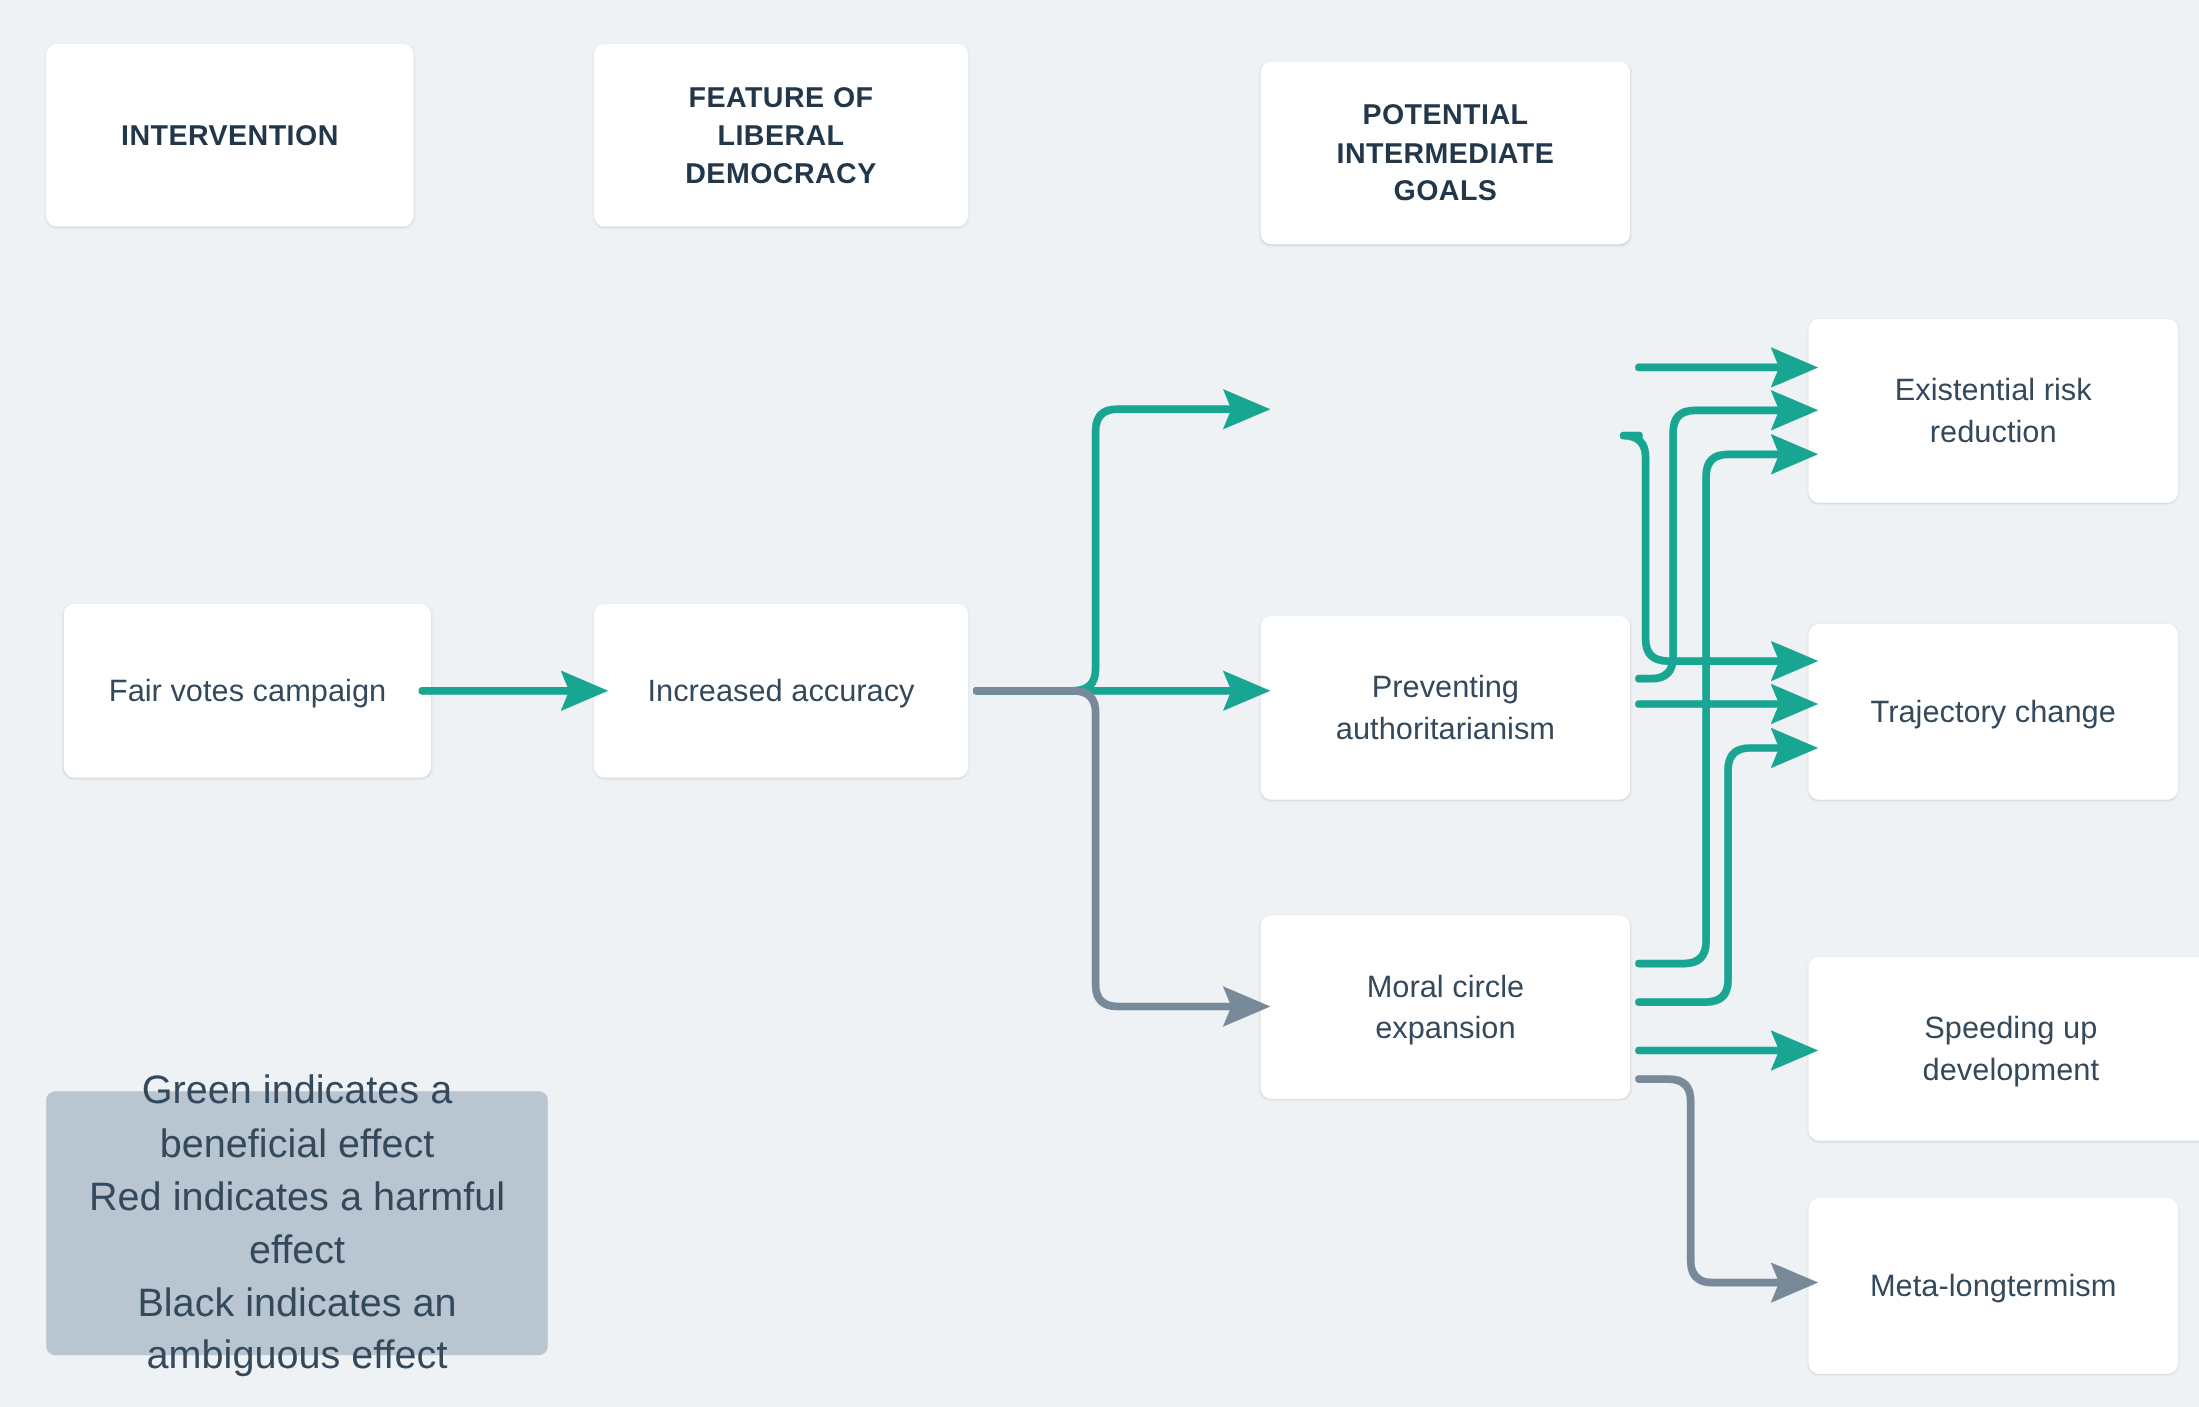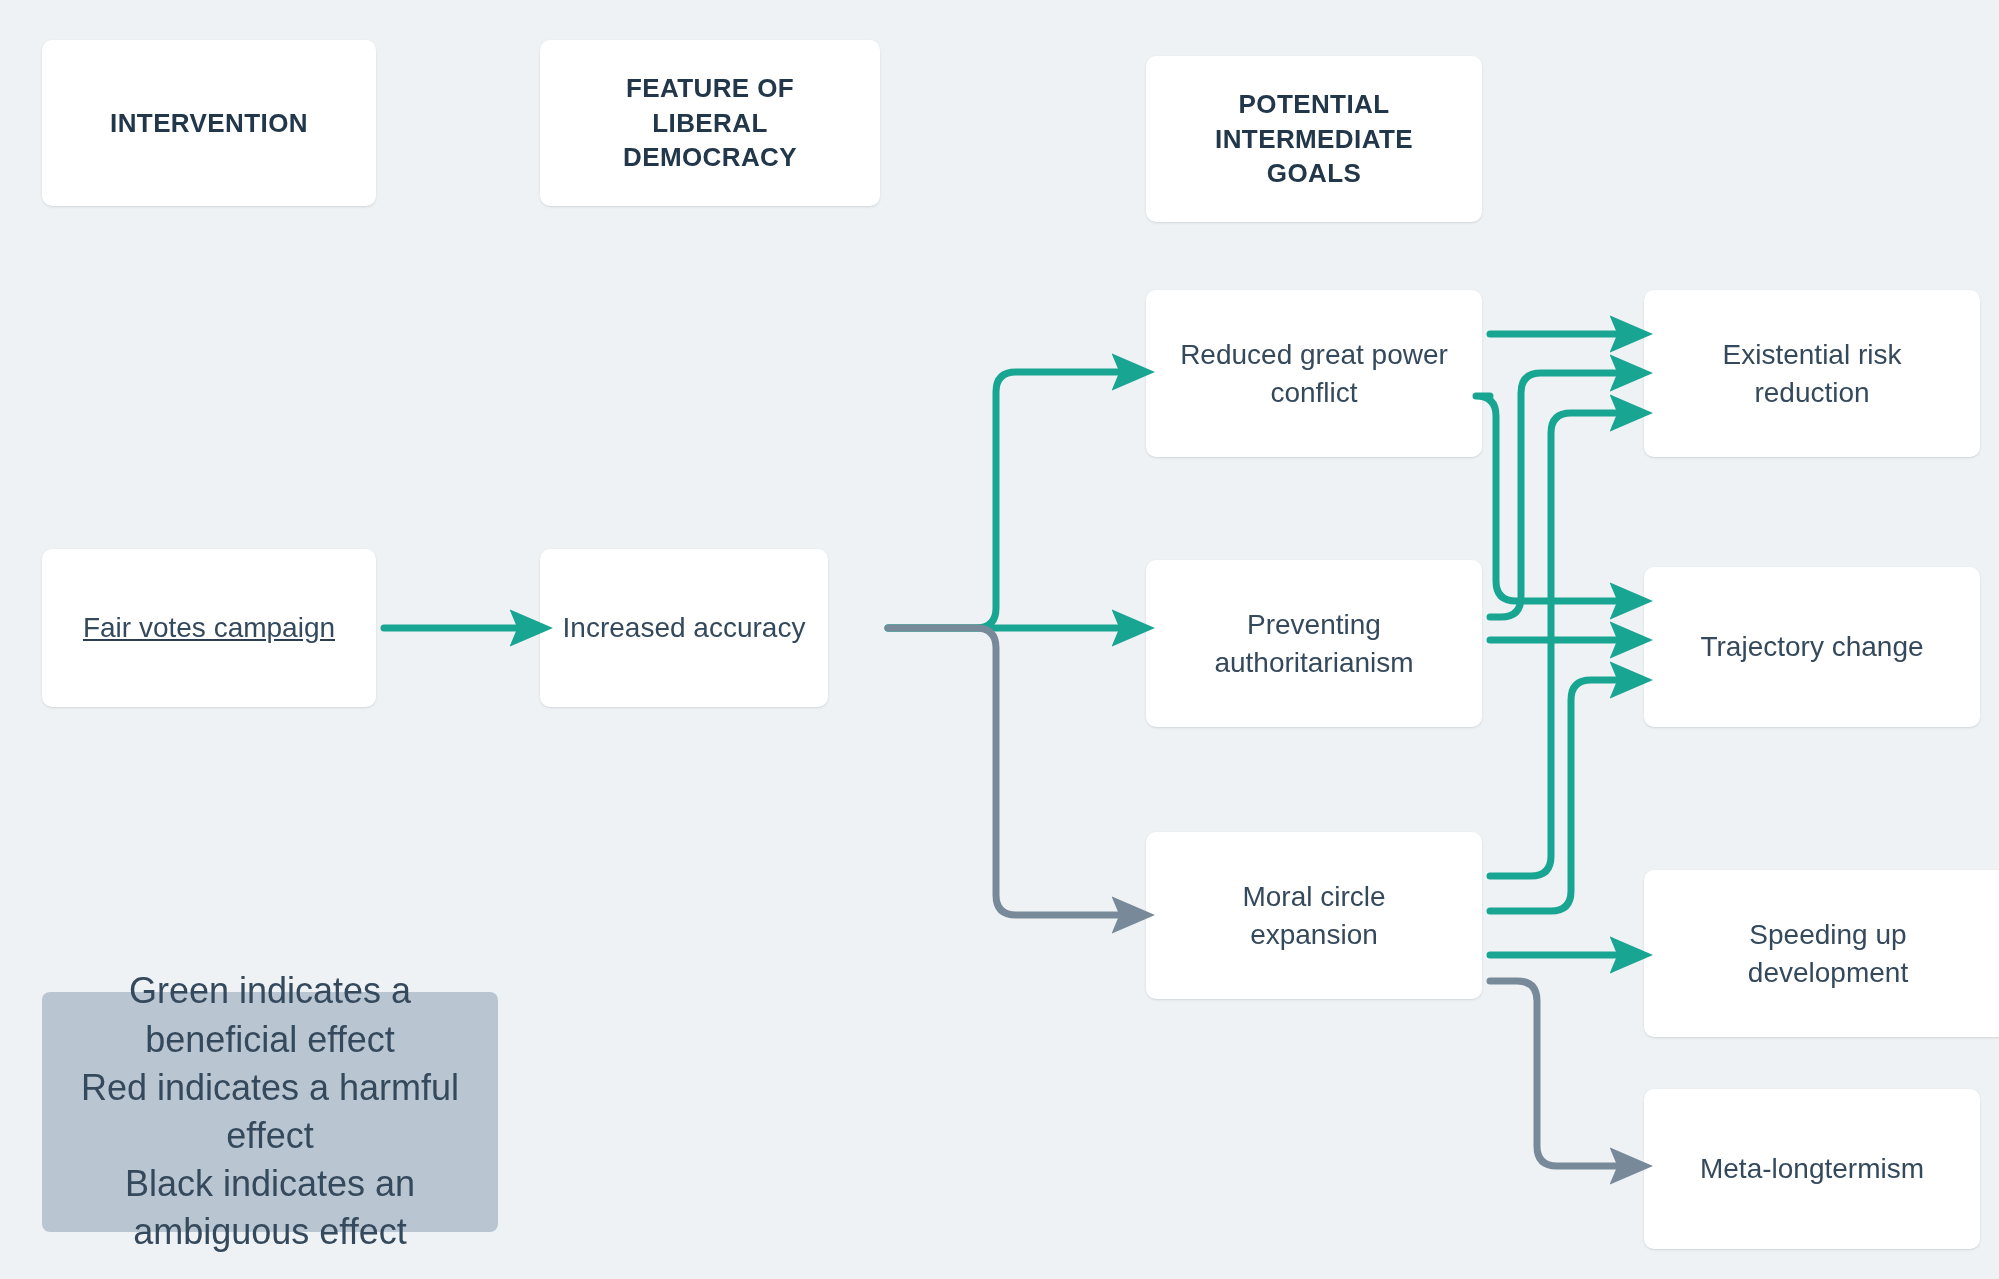--- a/index.html
+++ b/index.html
@@ -110,32 +110,28 @@
 DEMOCRACY</span>
   </div>
 
   <div class="node header-node" style="left:1146px; top:56px; width:336px; height:166px;">
     <span class="label">POTENTIAL
 INTERMEDIATE
 GOALS</span>
   </div>
 
 
-  <div class="node body-node" style="left:42px; top:549px; width:334px; height:158px;text-decoration:underline;">
+  <div class="node body-node" style="left:58px; top:549px; width:334px; height:158px;">
     <span class="label">Fair votes campaign</span>
   </div>
 
-  <div class="node body-node" style="left:540px; top:549px; width:288px; height:158px;">
+  <div class="node body-node" style="left:540px; top:549px; width:340px; height:158px;">
     <span class="label">Increased accuracy</span>
   </div>
 
-  <div class="node body-node" style="left:1146px; top:290px; width:336px; height:167px;">
-    <span class="label">Reduced great power
-conflict</span>
-  </div>
 
   <div class="node body-node" style="left:1146px; top:560px; width:336px; height:167px;">
     <span class="label">Preventing
 authoritarianism</span>
   </div>
 
   <div class="node body-node" style="left:1146px; top:832px; width:336px; height:167px;">
     <span class="label">Moral circle
 expansion</span>
   </div>

